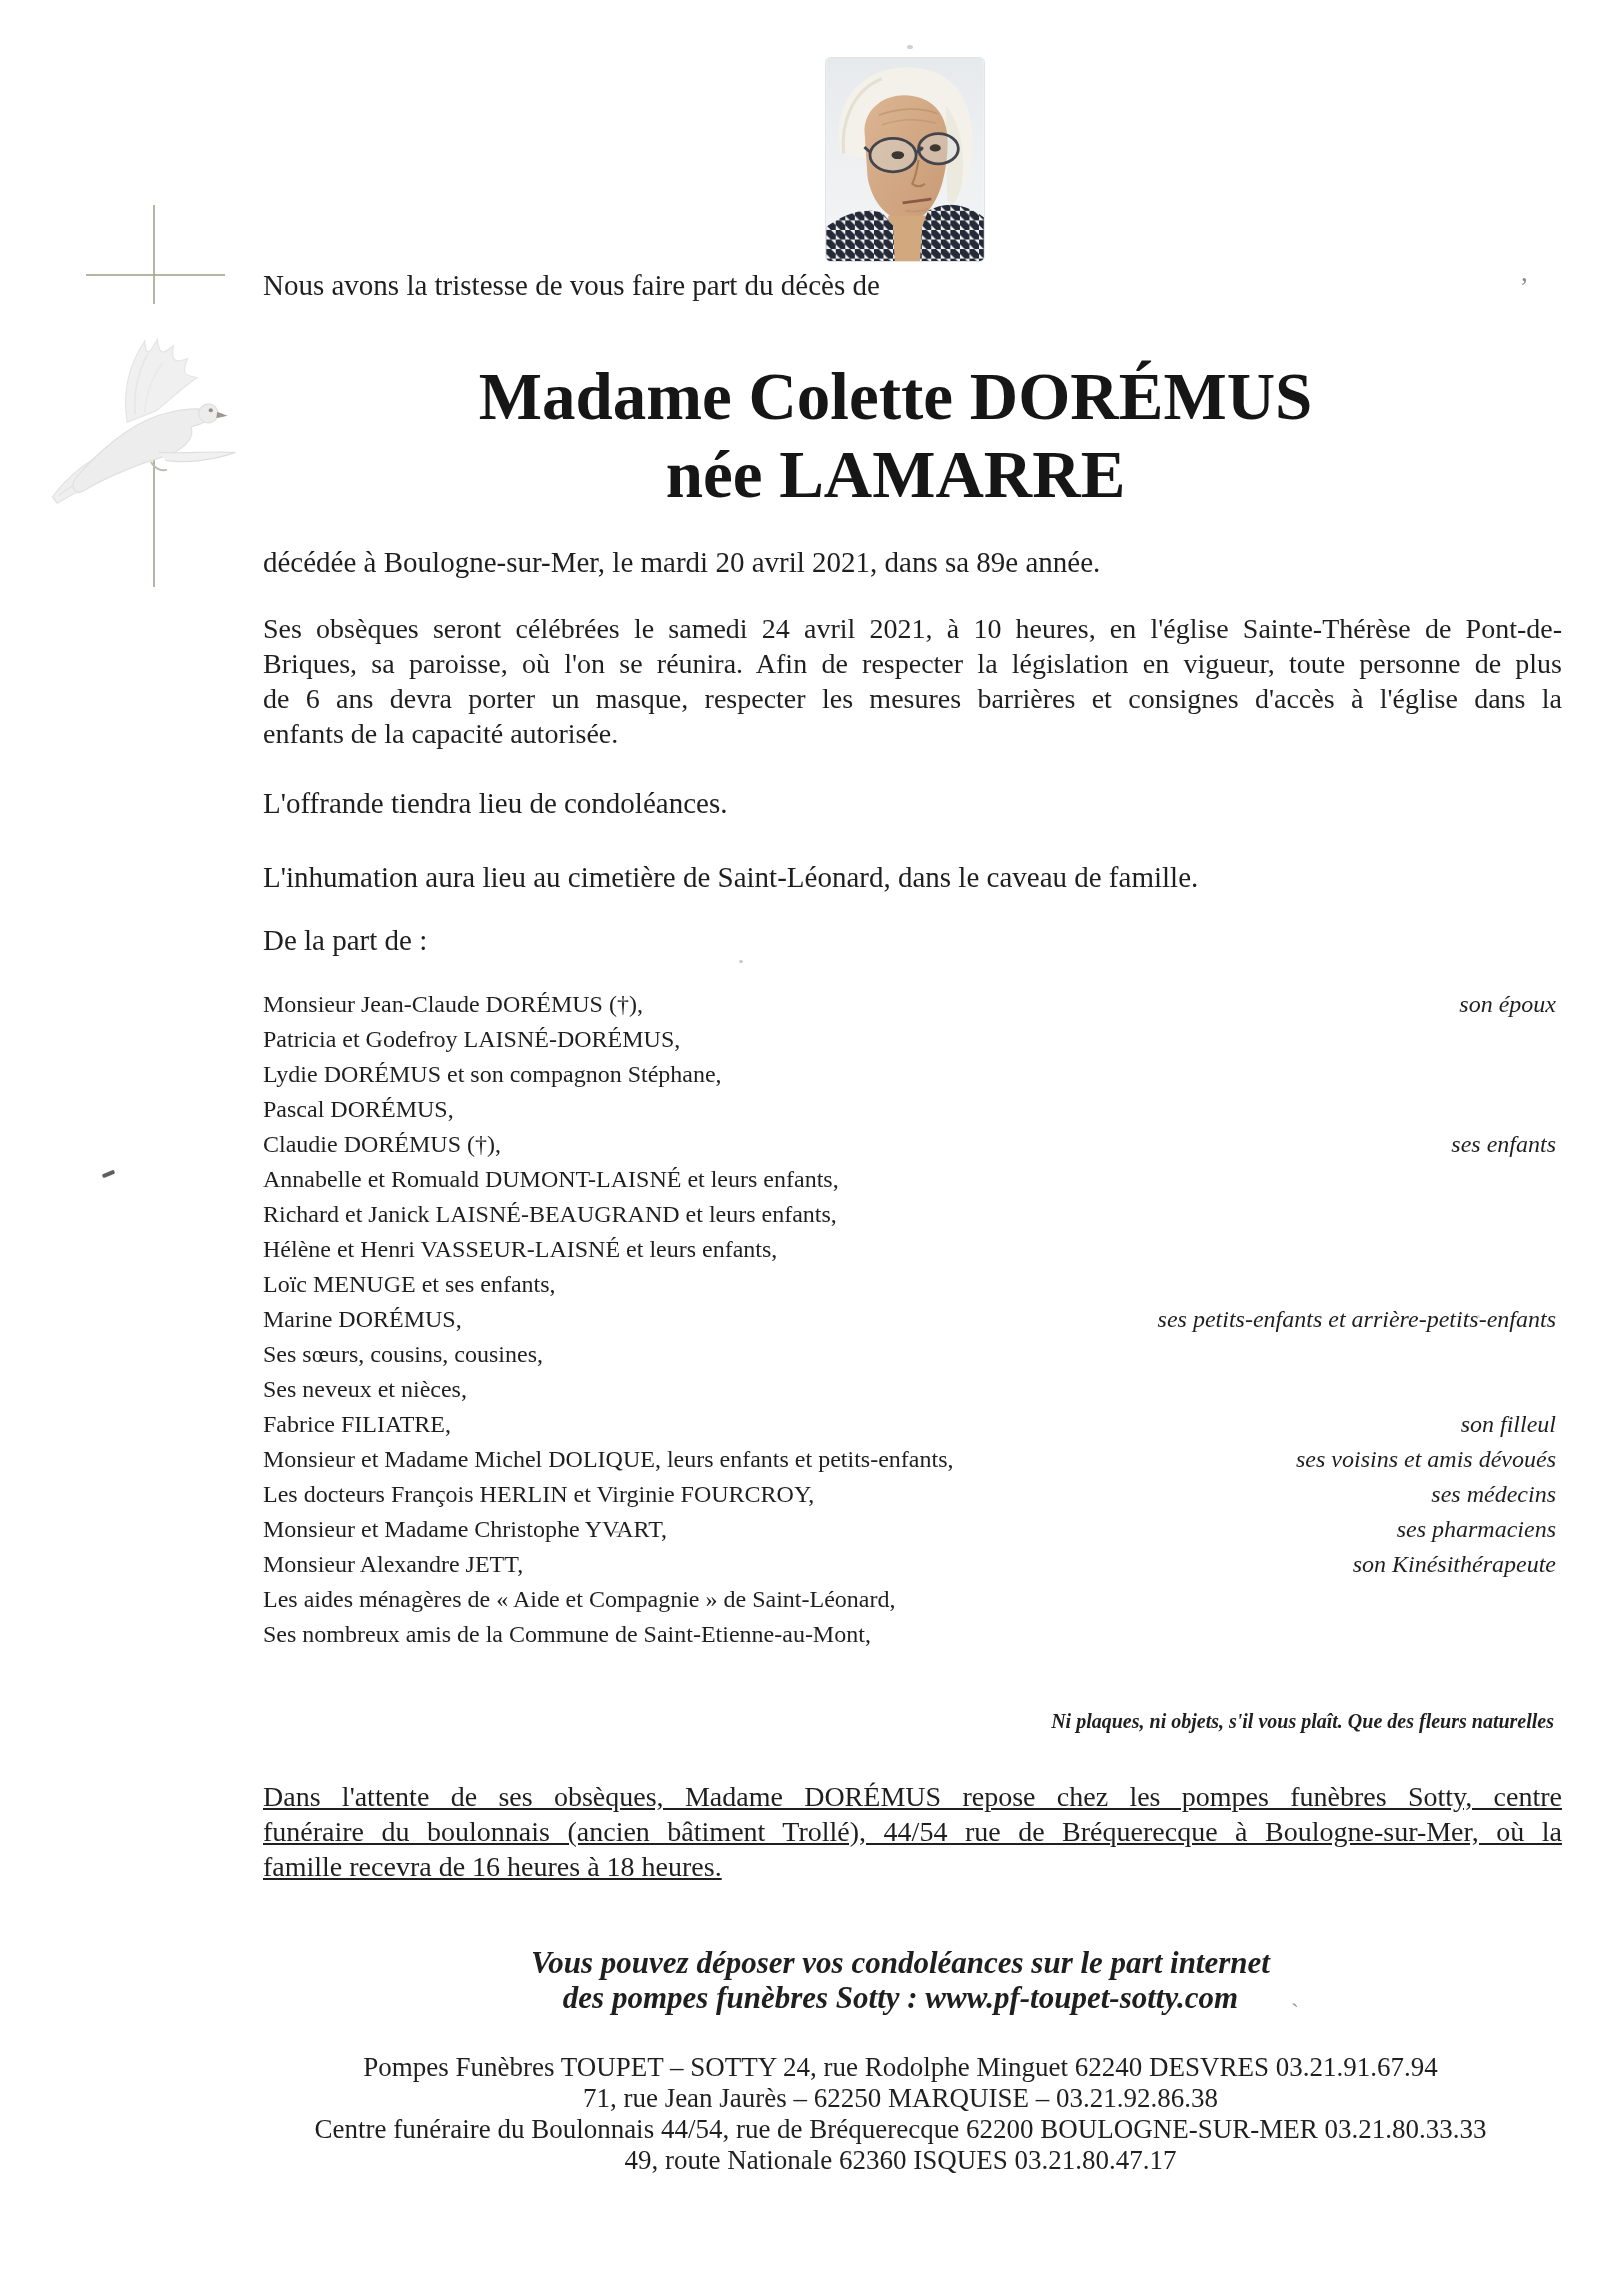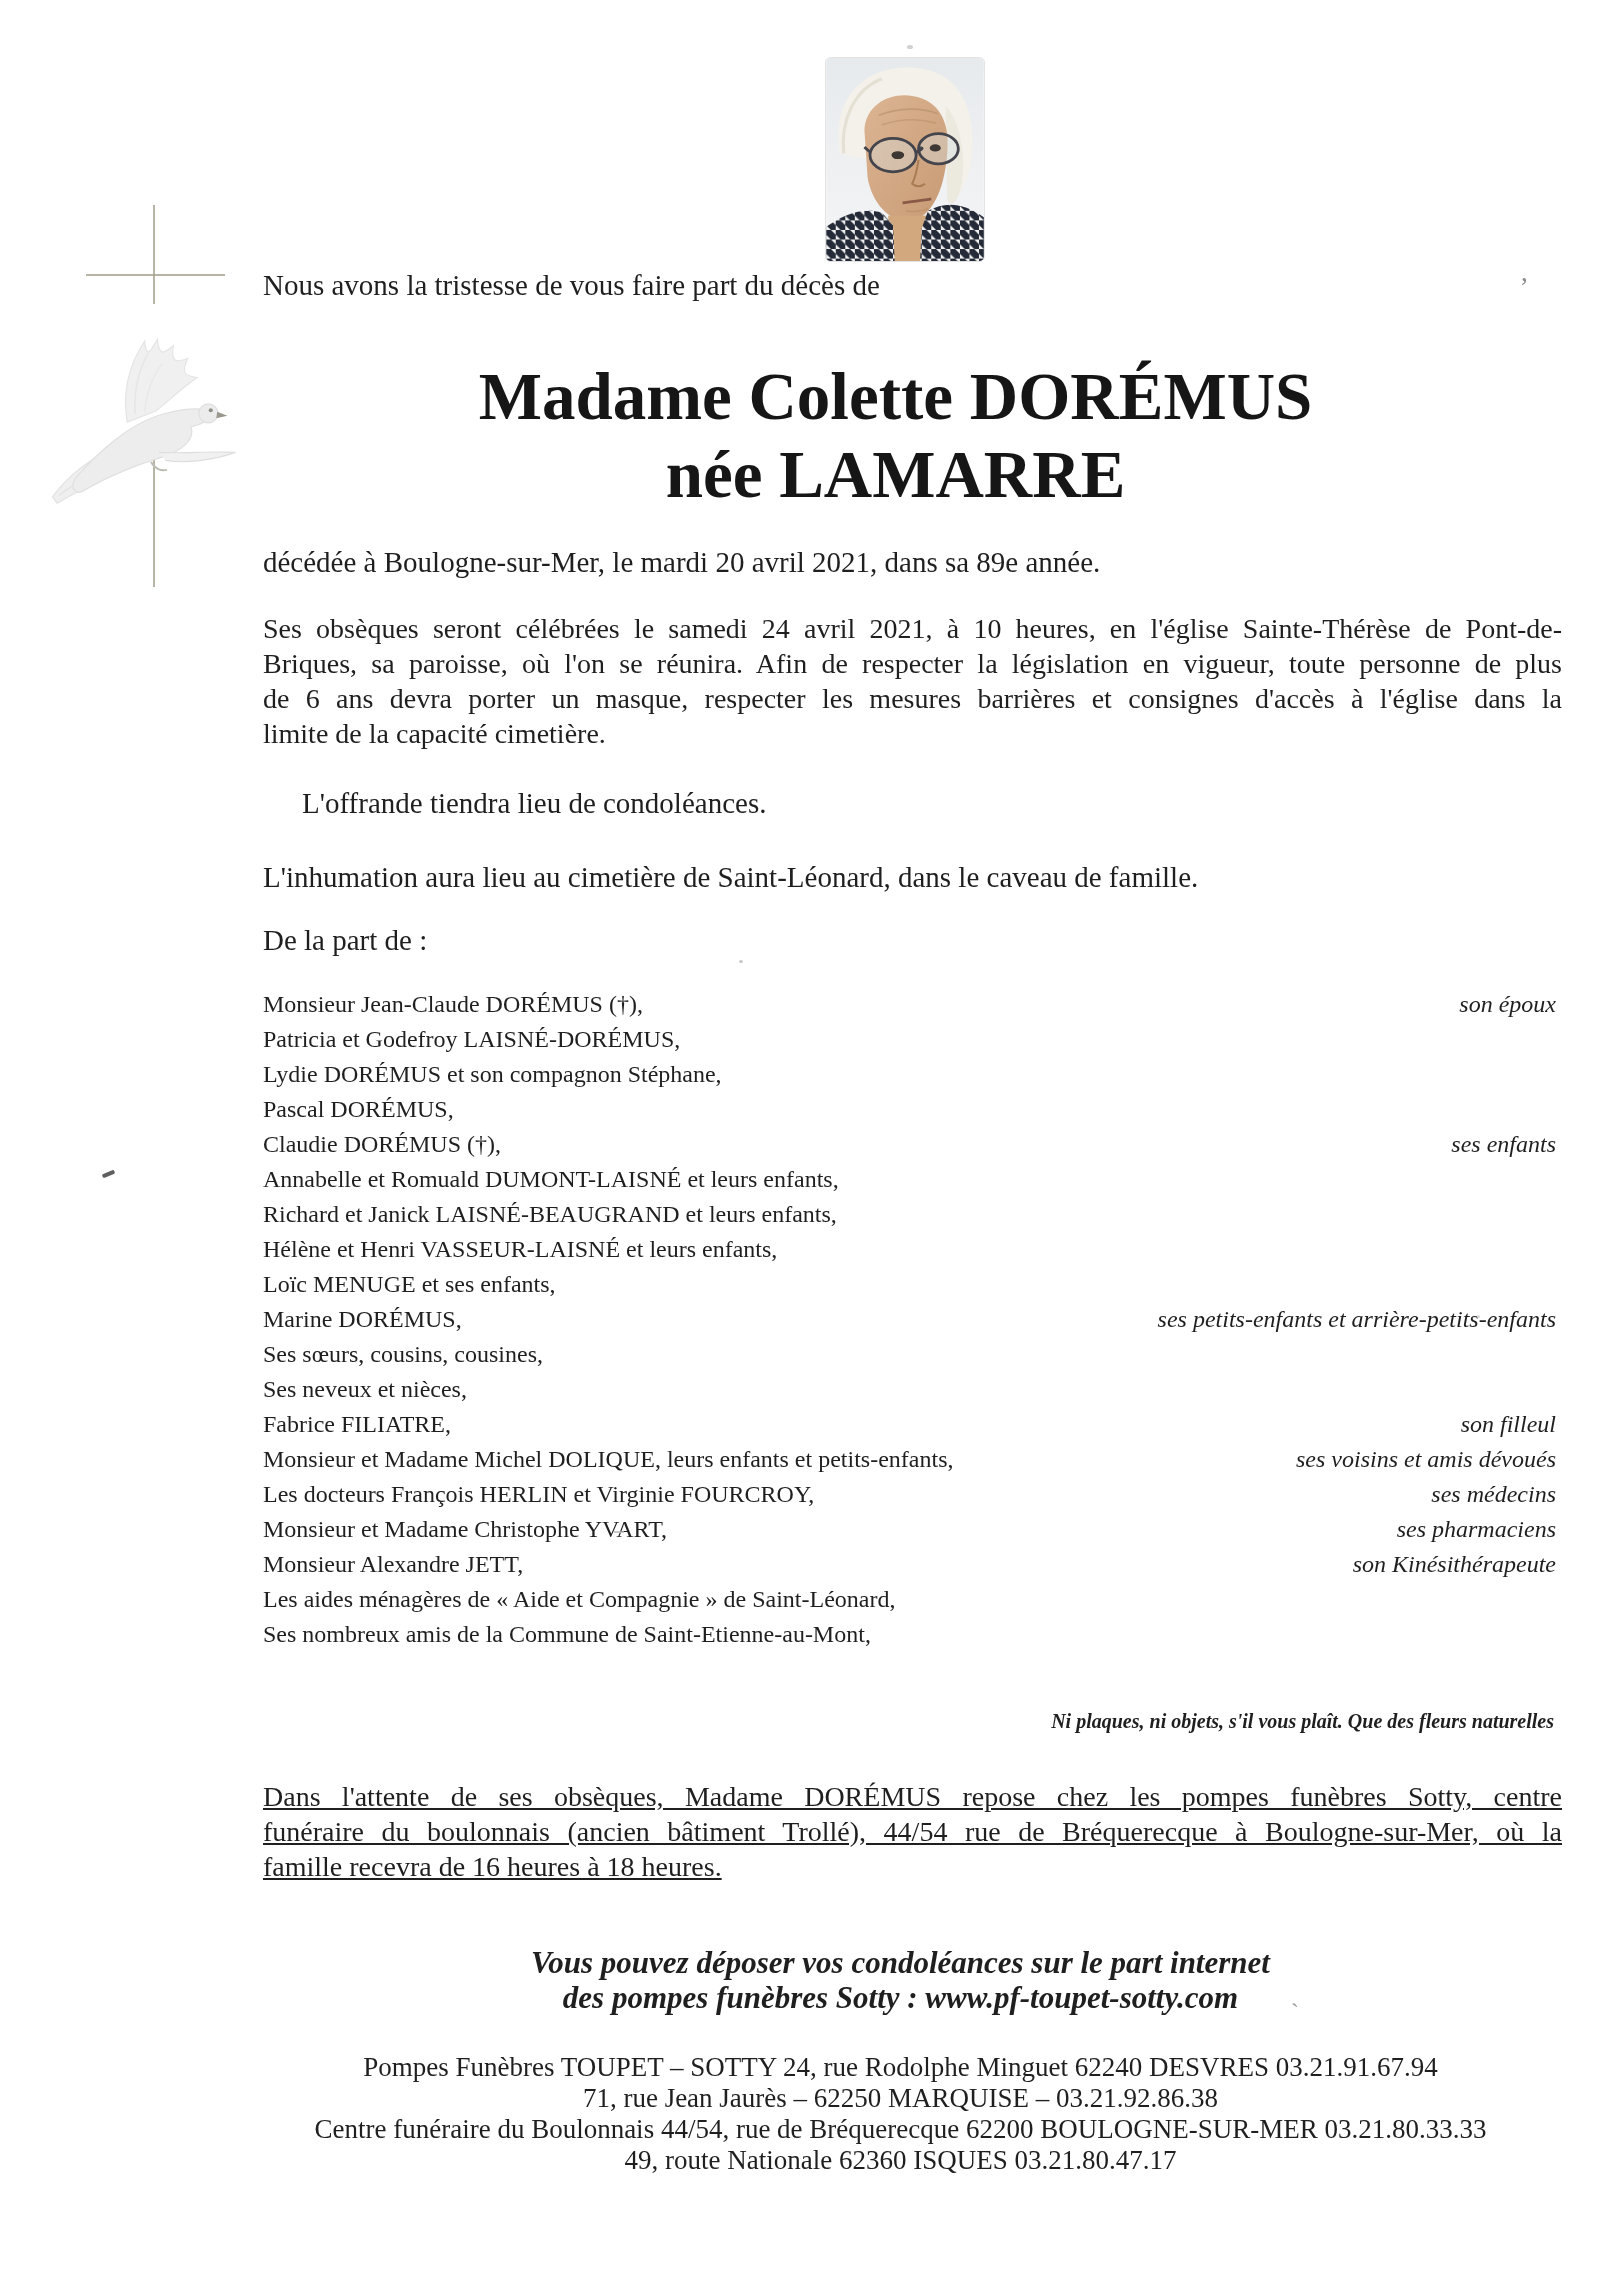--- a/index.html
+++ b/index.html
@@ -129,24 +129,24 @@
     <div>Madame Colette DORÉMUS</div>
     <div>née LAMARRE</div>
   </div>
 
   <div class="line" style="top:545px;">décédée à Boulogne-sur-Mer, le mardi 20 avril 2021, dans sa 89e année.</div>
 
   <div class="para" style="top:611px;">
     <div class="just">Ses obsèques seront célébrées le samedi 24 avril 2021, à 10 heures, en l'église Sainte-Thérèse de Pont-de-</div>
     <div class="just">Briques, sa paroisse, où l'on se réunira. Afin de respecter la législation en vigueur, toute personne de plus</div>
     <div class="just">de 6 ans devra porter un masque, respecter les mesures barrières et consignes d'accès à l'église dans la</div>
-    <div>limite de la capacité cimetière.</div>
-  </div>
-
-  <div class="line" style="top:786px;margin-left:39px;">L'offrande tiendra lieu de condoléances.</div>
+    <div>enfants de la capacité autorisée.</div>
+  </div>
+
+  <div class="line" style="top:786px;">L'offrande tiendra lieu de condoléances.</div>
   <div class="line" style="top:860px;">L'inhumation aura lieu au cimetière de Saint-Léonard, dans le caveau de famille.</div>
   <div class="line" style="top:923px;">De la part de :</div>
 
   <div class="famlist">
     <div class="famrow">
         <span class="famname">Monsieur Jean-Claude DORÉMUS (†),</span>
         <span class="famrel">son époux</span>
       </div>
     <div class="famrow">
         <span class="famname">Patricia et Godefroy LAISNÉ-DORÉMUS,</span>

